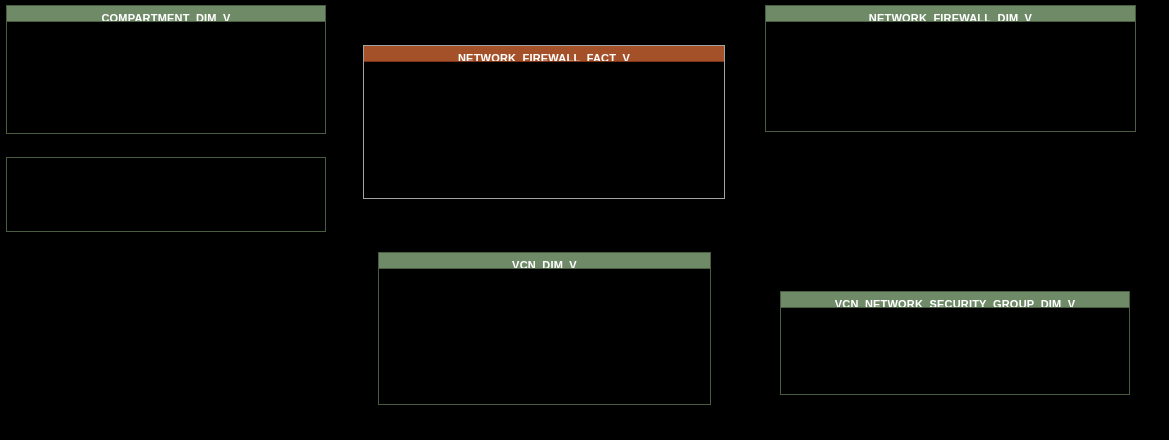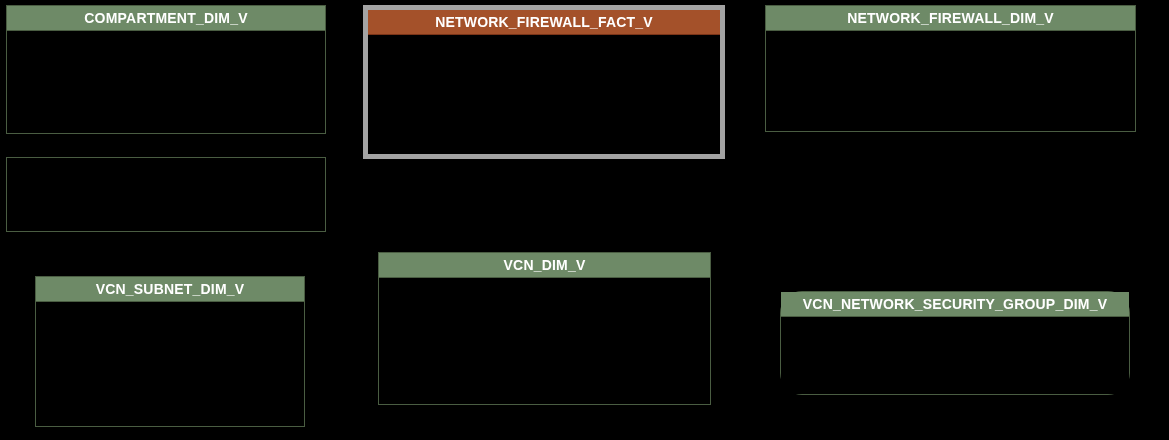--- a/index.html
+++ b/index.html
@@ -18,33 +18,34 @@
   }
   .entity {
     position: absolute;
     box-sizing: border-box;
     background: #000000;
     border: 1px solid #4a5d42;
     display: flex;
     flex-direction: column;
   }
   .entity.fact {
-    border: 5px solid #a3a3a3;
+    border: 1px solid #a3a3a3;
+    margin-top: 40px;
   }
   .entity-header {
     box-sizing: border-box;
     width: 100%;
     background: #6e8a67;
     color: #ffffff;
-    font-size: 14px;
+    font-size: 11px;
     font-weight: bold;
     letter-spacing: 0.2px;
     text-align: center;
     line-height: 24px;
-    height: 25px;
+    height: 16px;
     overflow: hidden;
     white-space: nowrap;
     border-bottom: 1px solid #4a5d42;
   }
   .entity.fact .entity-header {
     background: #a4512a;
     border-bottom: 1px solid #7a3418;
   }
   .entity-body {
     flex: 1 1 auto;
@@ -65,25 +66,21 @@
       <div class="entity-header">NETWORK_FIREWALL_FACT_V</div>
       <div class="entity-body"></div>
     </div>
     <div class="entity" style="left: 765px; top: 5px; width: 371px; height: 127px;">
       <div class="entity-header">NETWORK_FIREWALL_DIM_V</div>
       <div class="entity-body"></div>
     </div>
     <div class="entity" style="left: 6px; top: 157px; width: 320px; height: 75px;">
       <div class="entity-body"></div>
     </div>
-    <div class="entity" style="left: 780px; top: 291px; width: 350px; height: 104px; border-radius: 22px;">
+    <div class="entity" style="left: 780px; top: 291px; width: 350px; height: 104px;">
       <div class="entity-header">VCN_NETWORK_SECURITY_GROUP_DIM_V</div>
-      <div class="entity-body"></div>
-    </div>
-    <div class="entity" style="left: 35px; top: 276px; width: 270px; height: 151px;">
-      <div class="entity-header">VCN_SUBNET_DIM_V</div>
       <div class="entity-body"></div>
     </div>
     <div class="entity" style="left: 378px; top: 252px; width: 333px; height: 153px; gap: 39px;">
       <div class="entity-header">VCN_DIM_V</div>
       <div class="entity-body"></div>
     </div>
   </div>
 
 </body></html>

